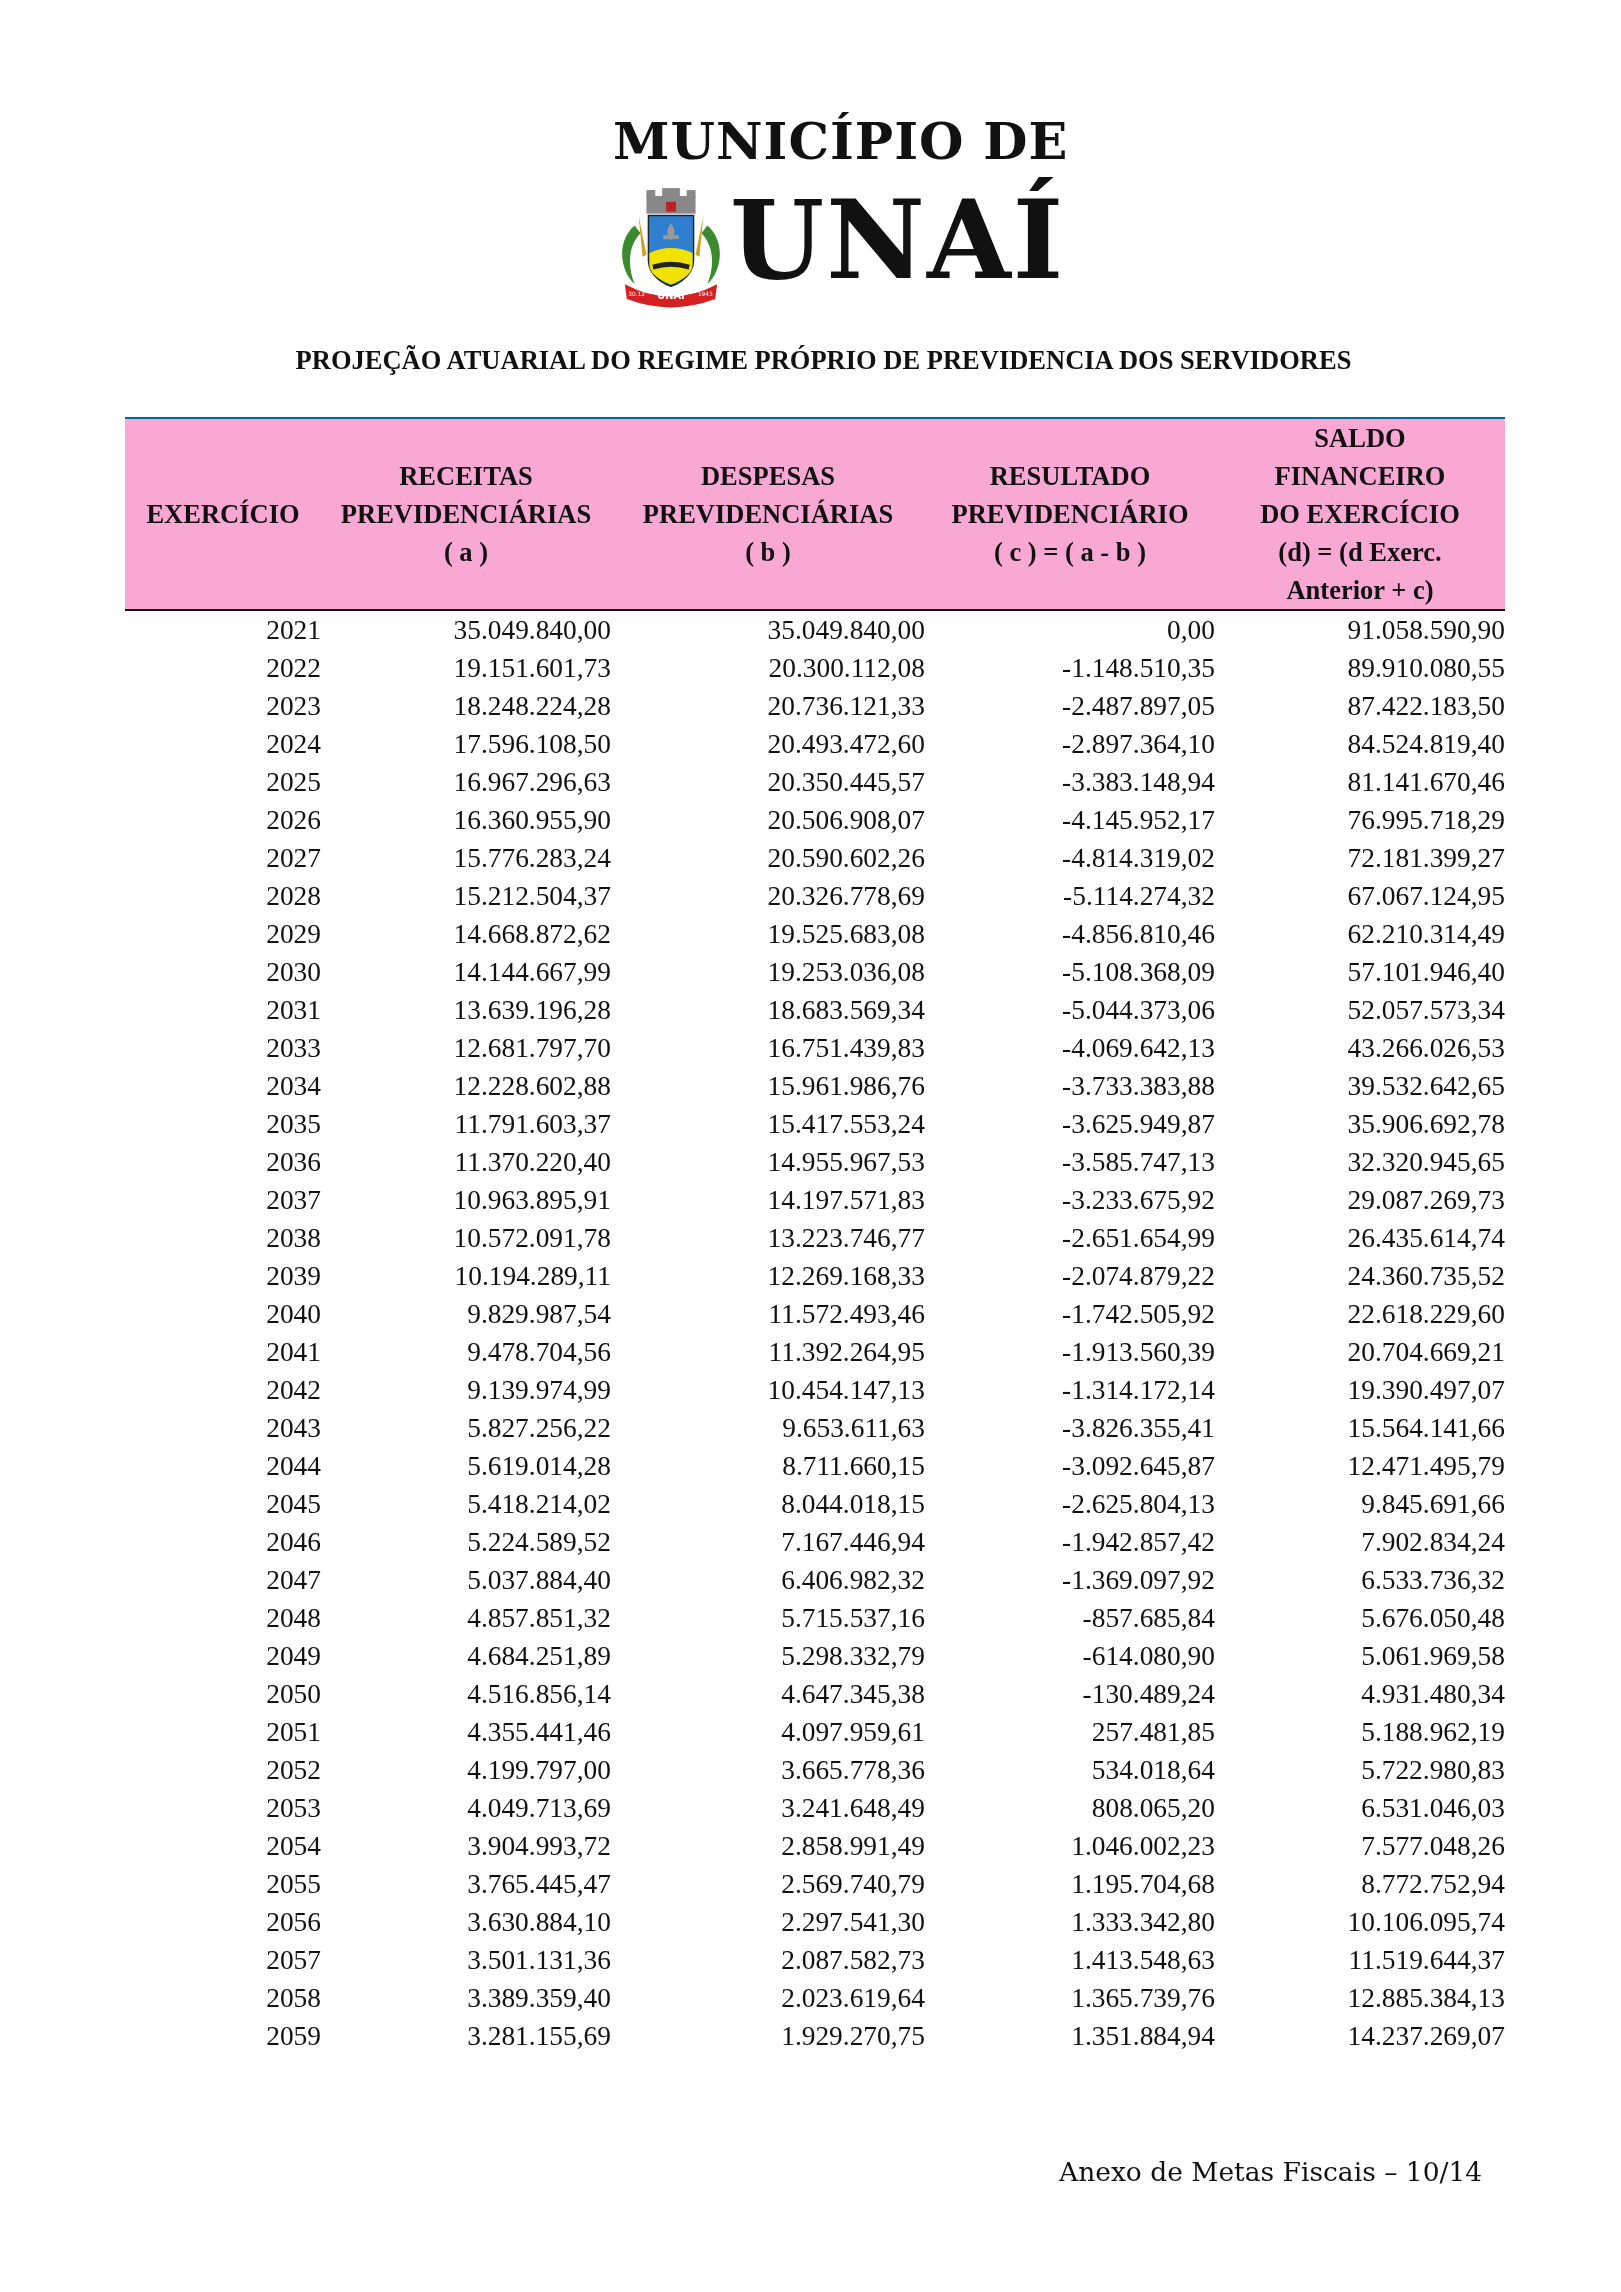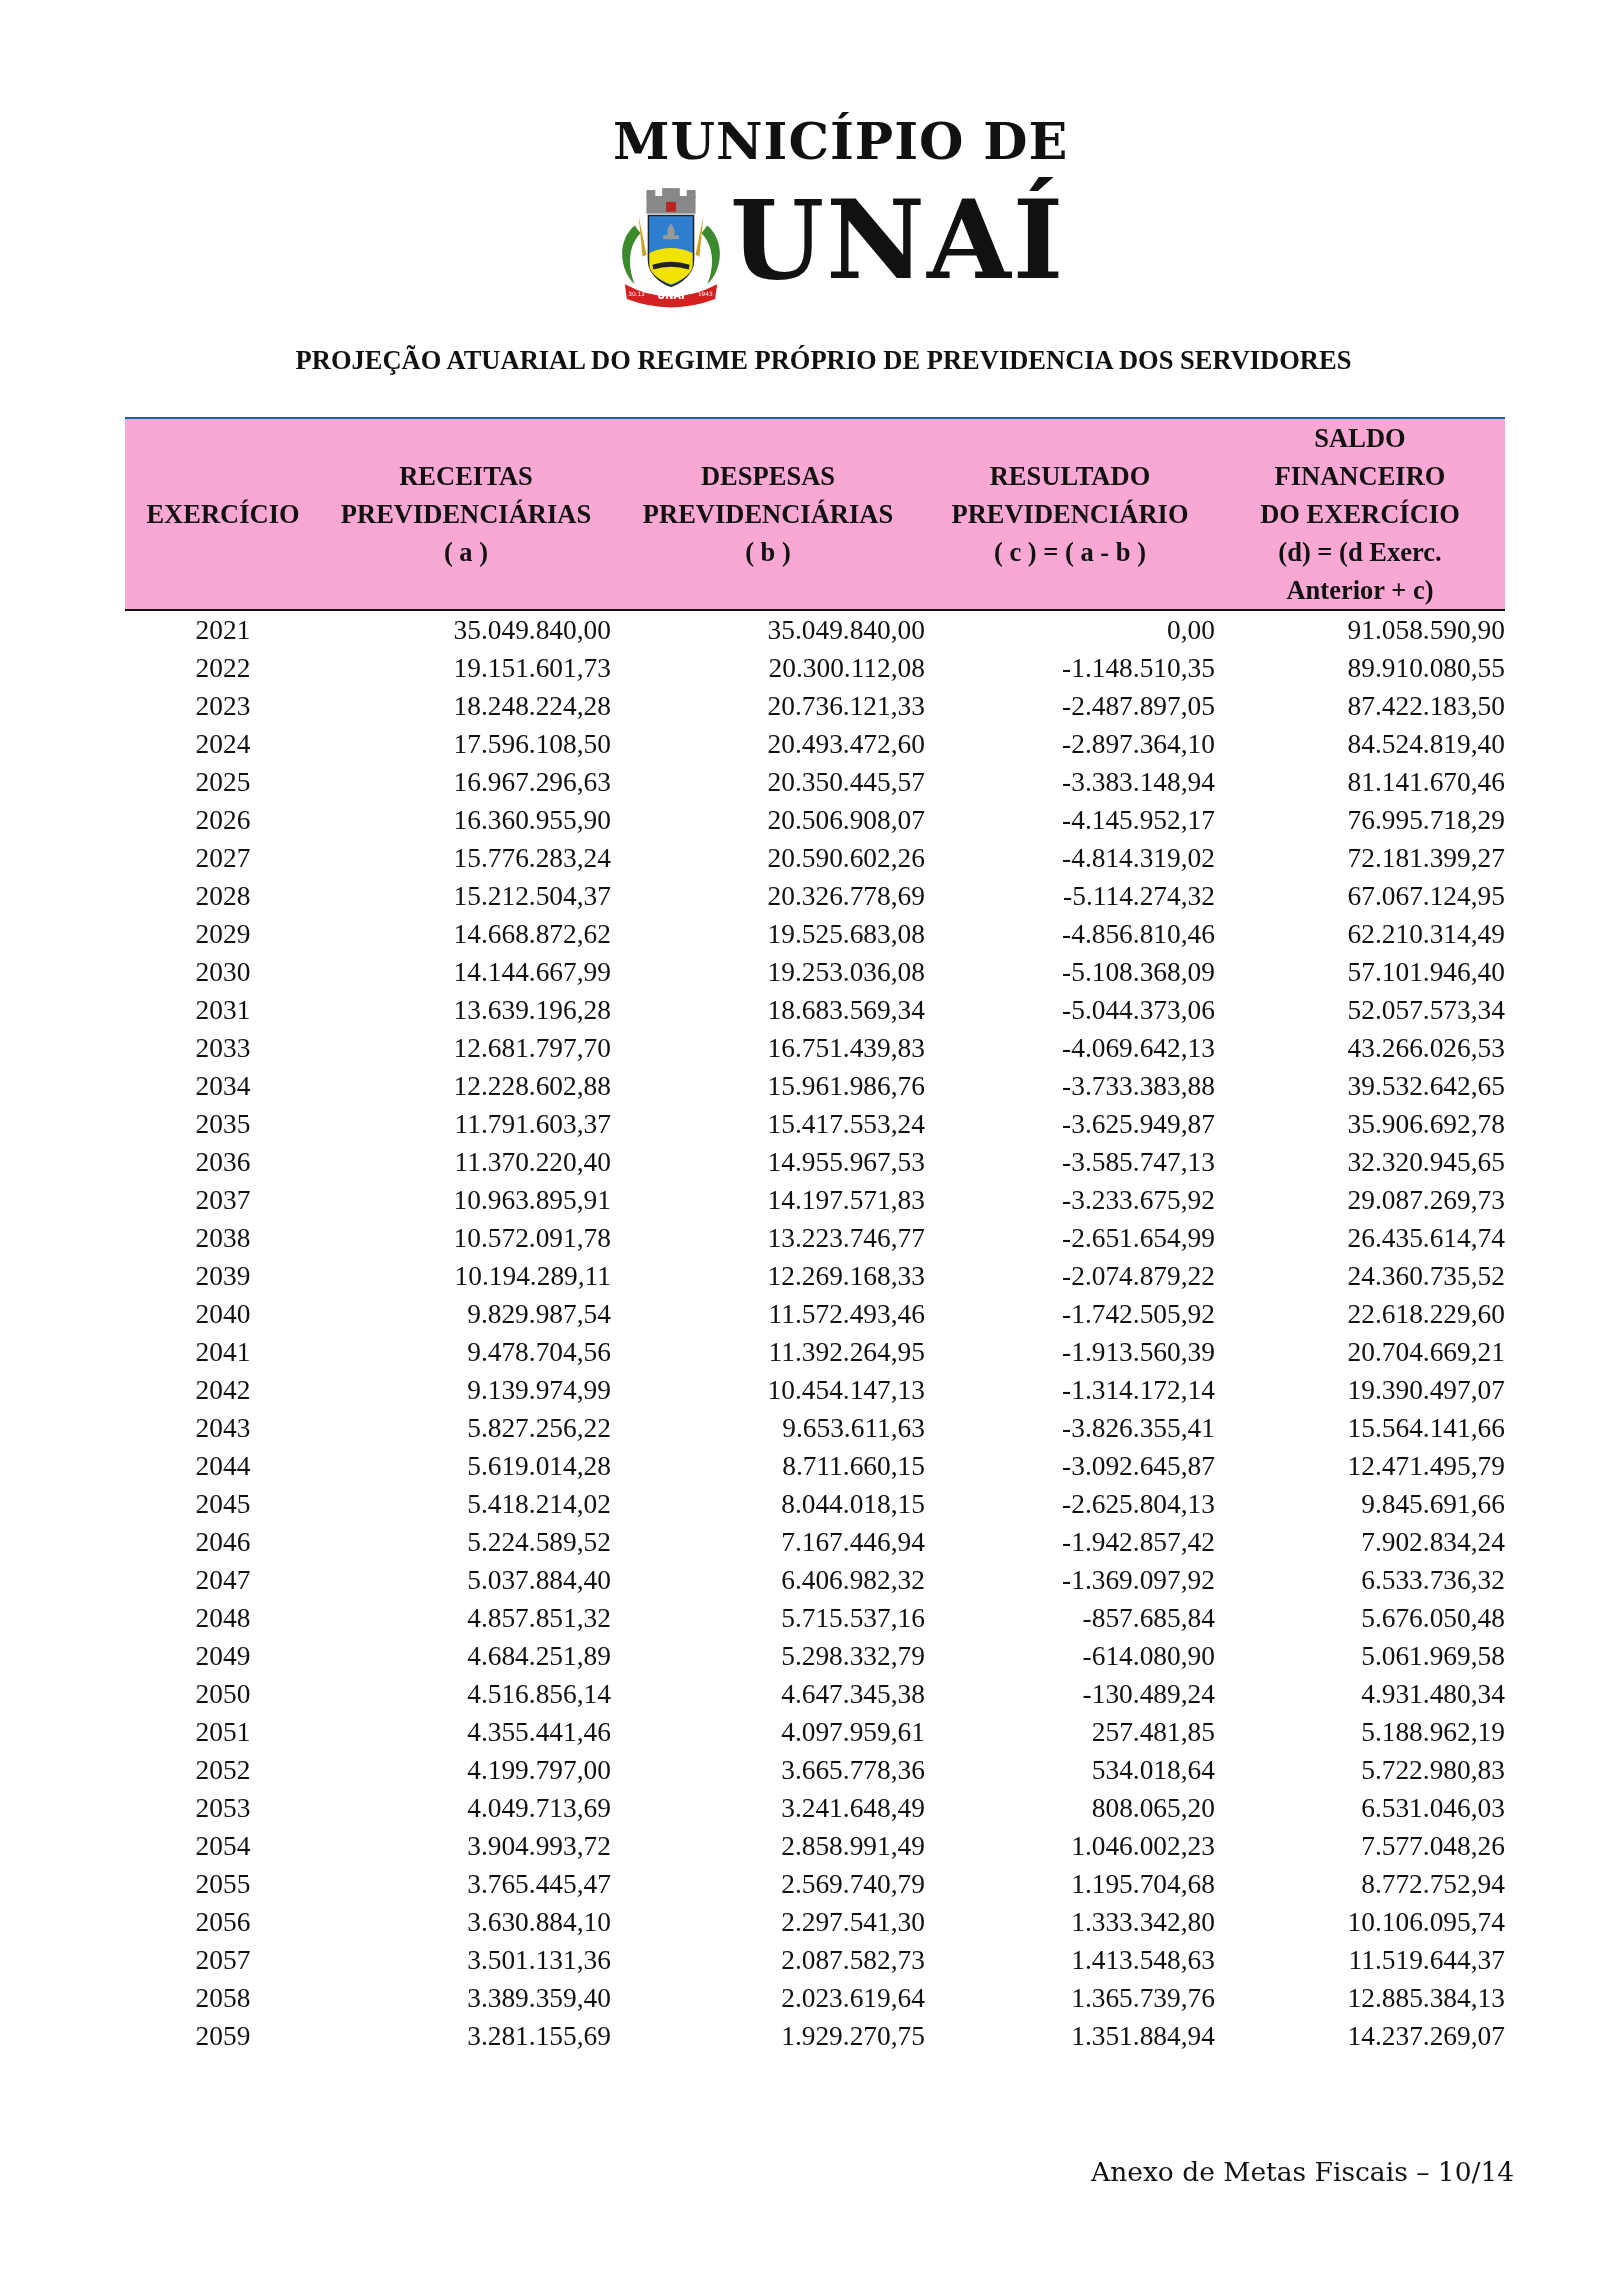--- a/index.html
+++ b/index.html
@@ -30,30 +30,30 @@
   table.proj thead th {
     background: #f9a8d4; font-weight: bold; font-size: 26.5px; line-height: 38px;
     text-align: center; vertical-align: middle; padding: 0 3.9px;
     border-top: 2px solid #0369a1; border-bottom: 2px solid #111; height: 189px;
   }
   .hsub { font-weight: bold; }
   table.proj tbody td {
     font-size: 27.4px; height: 38px; padding: 0; line-height: 37px;
     text-align: right; color: #111;
   }
-  table.proj tbody td.year { text-align: center; }
+  table.proj tbody td.year { }
   col.c0 { width: 196px; }
   col.c1 { width: 290px; }
   col.c2 { width: 314px; }
   col.c3 { width: 290px; }
   col.c4 { width: 290px; }
   tbody td.num { padding-right: 0; }
   .footer {
     position: absolute; left: 1059px; top: 2156px;
-    font-family: "DejaVu Serif", serif; font-size: 26.5px; color: #111; white-space: nowrap; margin-left: 32px;
+    font-family: "DejaVu Serif", serif; font-size: 26.5px; color: #111; white-space: nowrap;
   }
 </style>
 </head>
 <body>
 
 <div class="logo-wrap">
   <div class="logo-line1">MUNICÍPIO DE</div>
   <svg class="logo-crest" viewBox="0 0 110 125">
 
     <path d="M18 40 C0 55 2 85 18 100 C10 80 12 60 24 48 Z" fill="#3c8a2e"></path>

